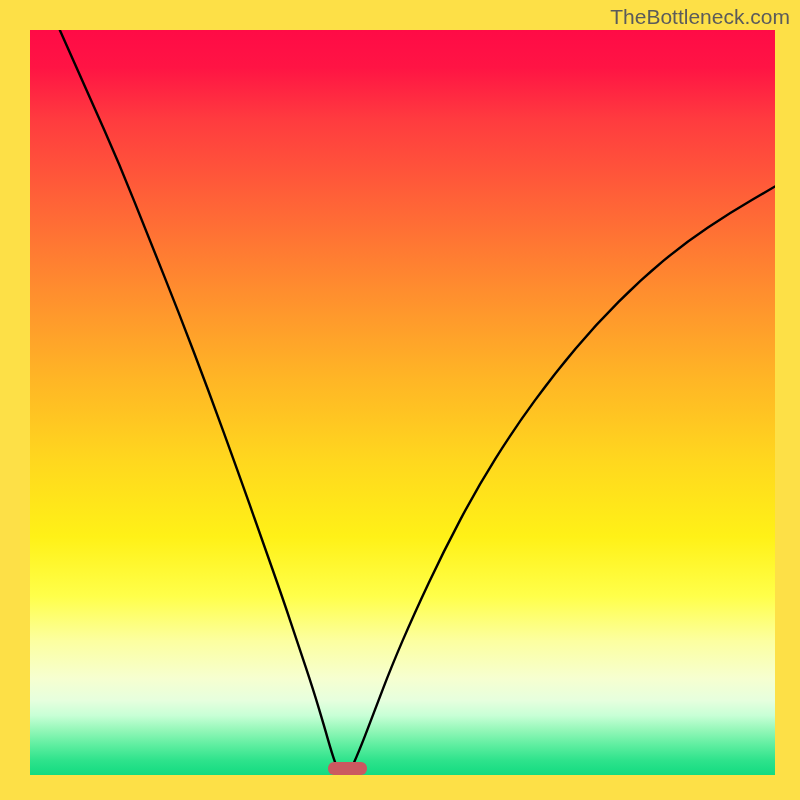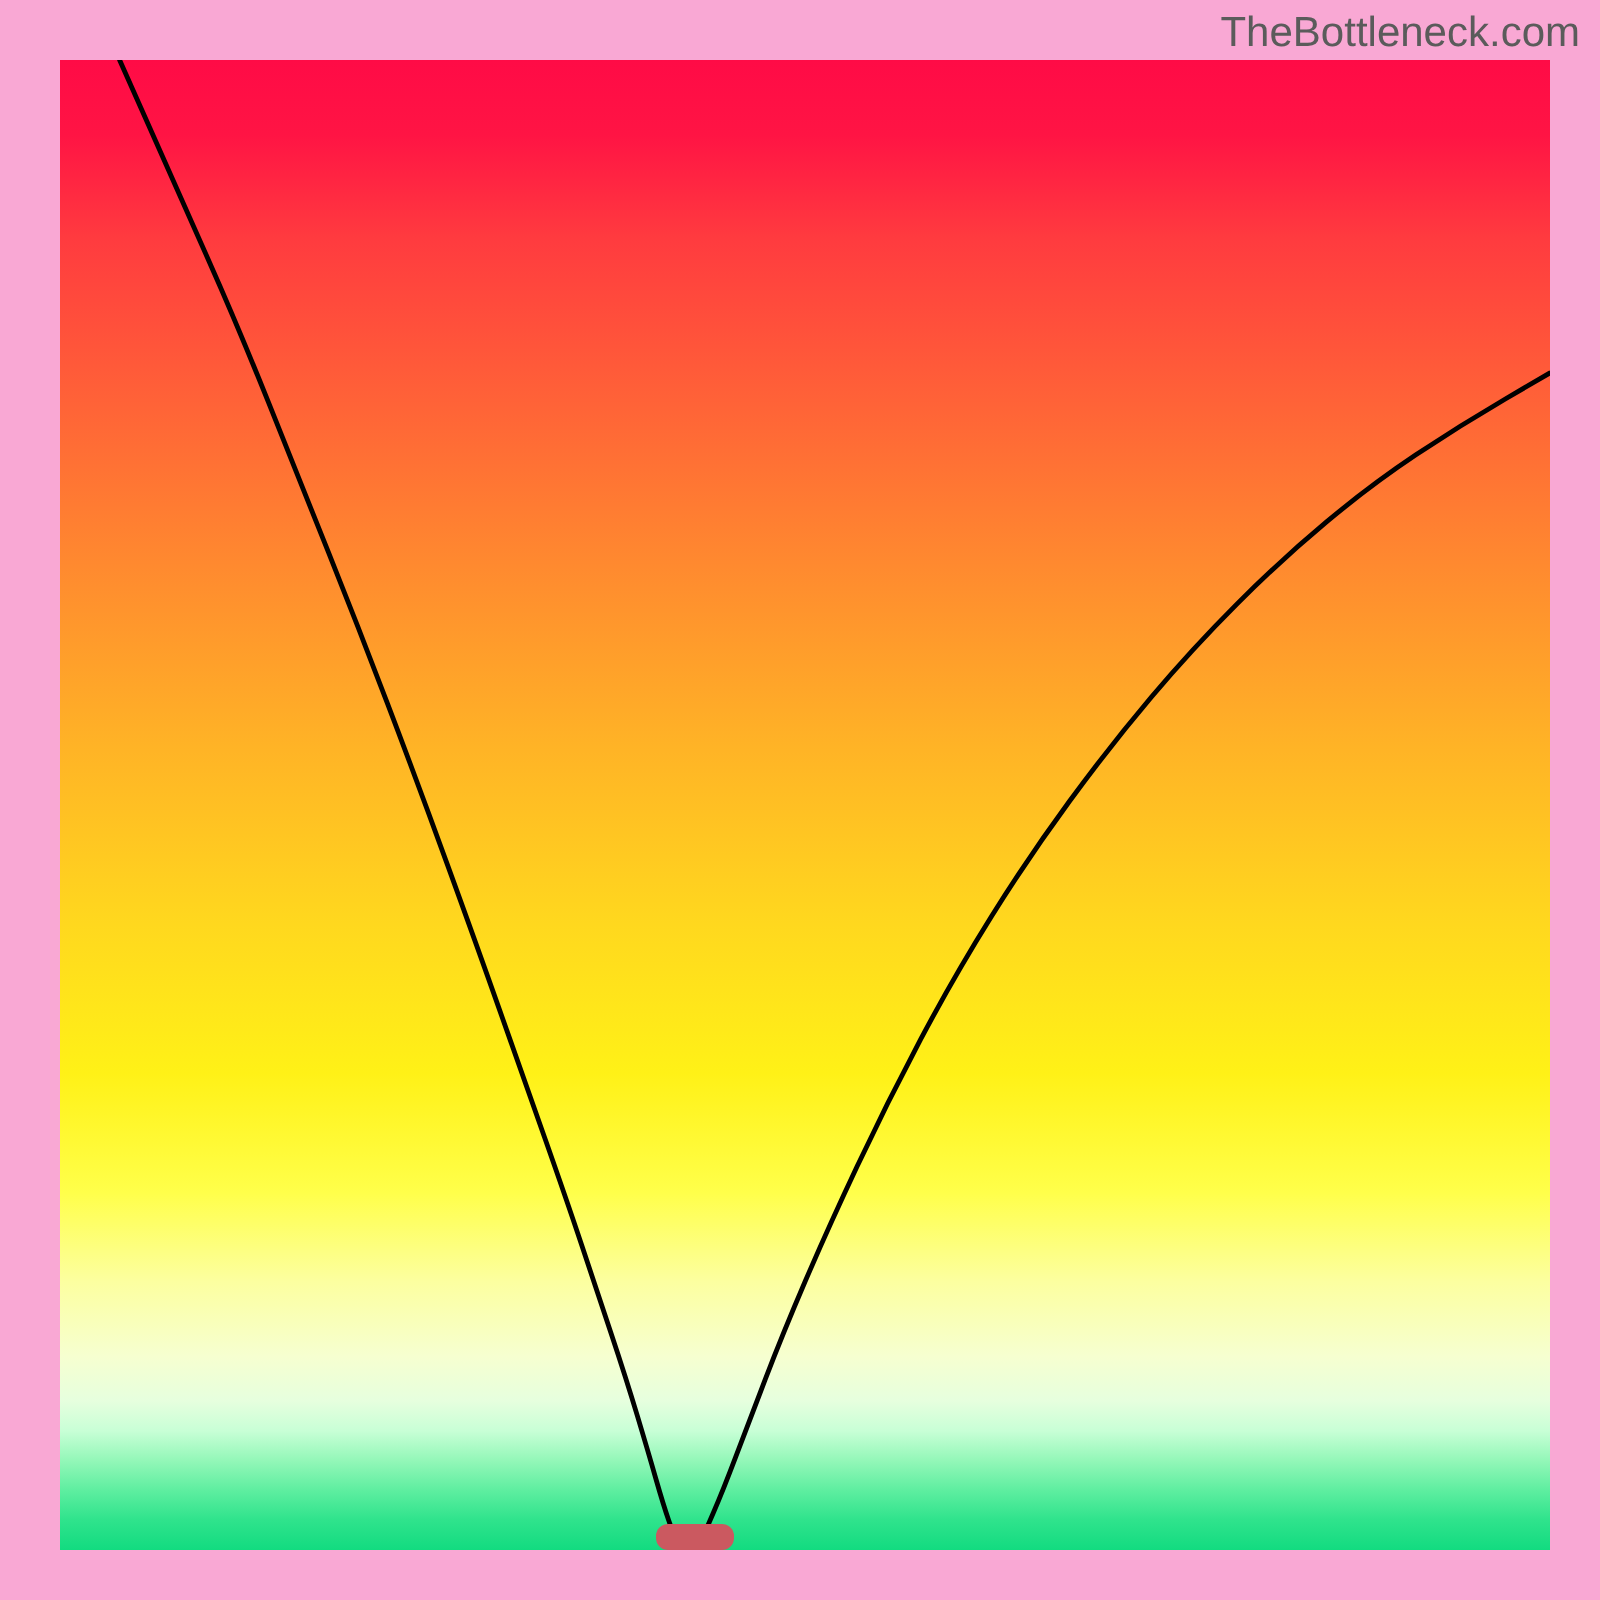--- a/index.html
+++ b/index.html
@@ -7,21 +7,21 @@
     padding: 0;
     width: 800px;
     height: 800px;
     background: #000;
     overflow: hidden;
     font-family: Arial, Helvetica, sans-serif;
   }
   .frame {
     position: absolute;
     inset: 0;
-    background: #f9a8d4;
+    background: #fde047;
   }
   .plot {
     position: absolute;
     left: 30px;
     top: 30px;
     width: 745px;
     height: 745px;
     overflow: hidden;
   }
   .grad {

